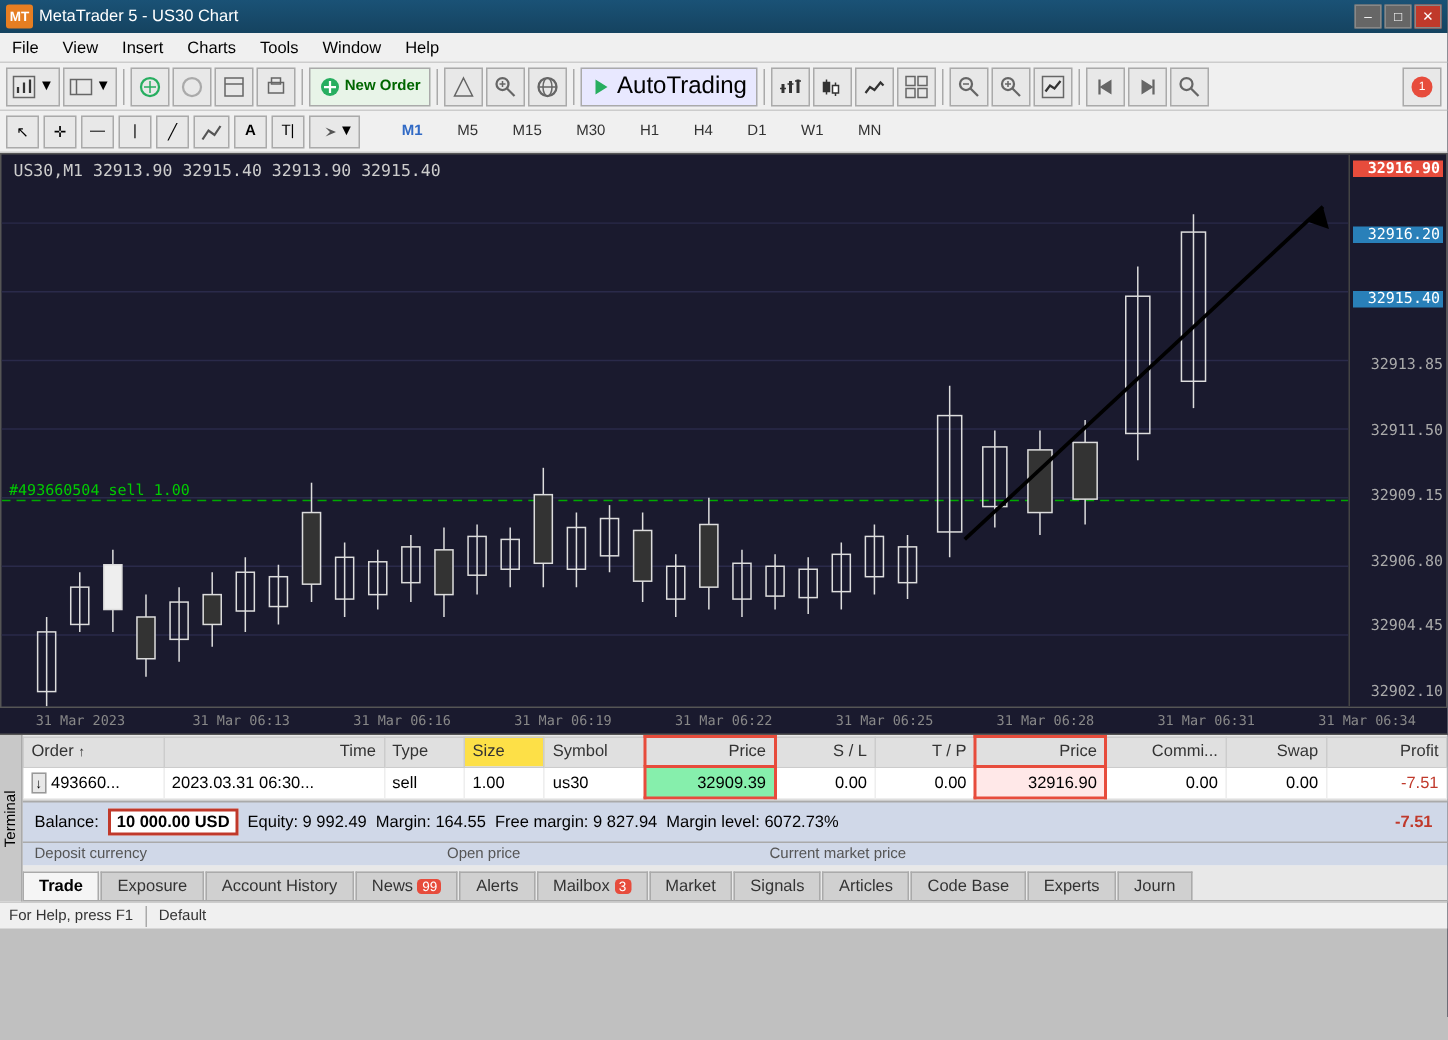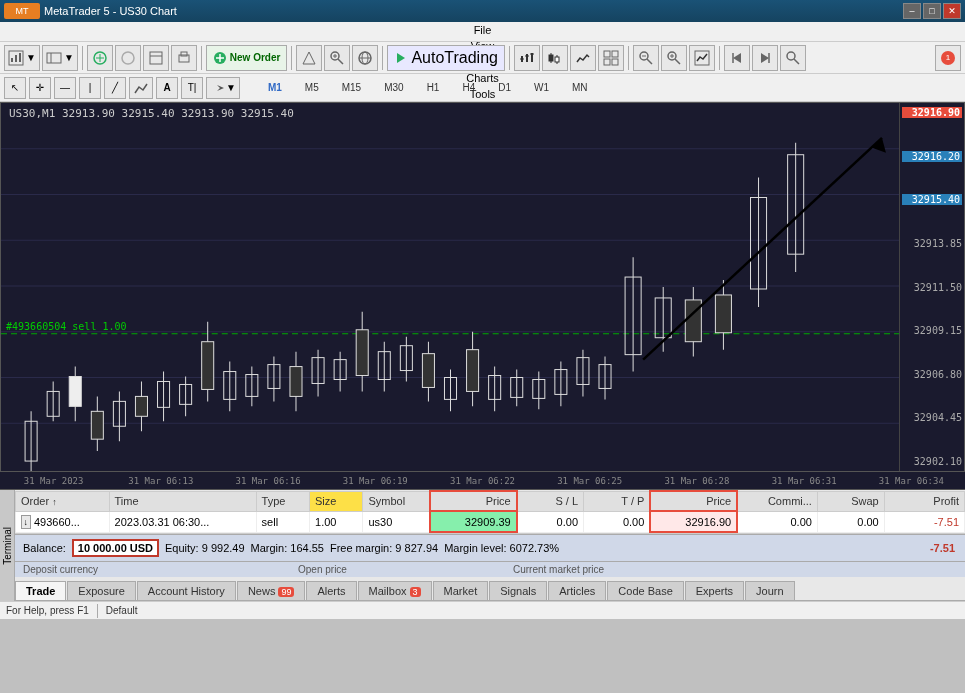--- a/index.html
+++ b/index.html
@@ -1,27 +1,27 @@
 <!DOCTYPE html>
 <html><head>
   <meta charset="utf-8">
   <style>
     * { margin: 0; padding: 0; box-sizing: border-box; }
     body { width: 965px; height: 693px; overflow: hidden; font-family: 'Segoe UI', Tahoma, Arial, sans-serif; font-size: 11px; background: #c0c0c0; }
 
     
     .title-bar { height: 22px; background: linear-gradient(to bottom, #1a5276, #154360); display: flex; align-items: center; justify-content: space-between; padding: 0 4px; color: white; font-size: 11px; }
     .title-bar-left { display: flex; align-items: center; gap: 4px; }
-    .title-bar-icon { width: 36px; height: 16px; background: #e67e22; border-radius: 2px; display: flex; align-items: center; justify-content: center; font-size: 9px; color: white; font-weight: normal; }
+    .title-bar-icon { width: 18px; height: 16px; background: #e67e22; border-radius: 2px; display: flex; align-items: center; justify-content: center; font-size: 9px; color: white; font-weight: bold; }
     .title-bar-controls { display: flex; gap: 2px; }
     .title-bar-btn { width: 18px; height: 16px; background: #666; border: 1px solid #888; color: white; font-size: 9px; display: flex; align-items: center; justify-content: center; cursor: pointer; }
     .title-bar-btn.close { background: #c0392b; }
 
     
-    .menu-bar { height: 20px; background: #f0f0f0; display: flex; align-items: center; border-bottom: 1px solid #ccc; flex-direction: column; }
+    .menu-bar { height: 20px; background: #f0f0f0; display: flex; align-items: center; border-bottom: 1px solid #ccc; }
     .menu-item { padding: 2px 8px; font-size: 11px; cursor: pointer; color: #000; }
 
     
     .toolbar { height: 32px; background: #f0f0f0; display: flex; align-items: center; padding: 2px 4px; gap: 2px; border-bottom: 1px solid #ccc; }
     .tb-btn { height: 26px; min-width: 26px; background: #e8e8e8; border: 1px solid #aaa; display: flex; align-items: center; justify-content: center; cursor: pointer; font-size: 10px; padding: 0 3px; gap: 2px; }
     .tb-separator { width: 1px; height: 24px; background: #aaa; margin: 0 2px; }
     .tb-new-order { background: #e8f4e8; color: #006600; font-weight: bold; font-size: 10px; padding: 0 6px; border: 1px solid #aaa; height: 26px; display: flex; align-items: center; gap: 3px; }
     .autotrading-btn { background: #e8e8ff; font-size: 16px; padding: 0 6px; border: 1px solid #aaa; height: 26px; display: flex; align-items: center; gap: 3px; }
     .tb-badge { background: #e74c3c; color: white; border-radius: 50%; width: 14px; height: 14px; font-size: 8px; display: flex; align-items: center; justify-content: center; }
 
@@ -429,21 +429,21 @@
   <div style="margin-left:15px; display:flex; flex-direction:column; flex:1;">
 
     <div style="background:#e8e8e8; border-bottom:1px solid #ccc; overflow:hidden;">
       <table style="width:100%; border-collapse:collapse; font-size:11px;">
         <thead>
           <tr>
             <th style="background:#e0e0e0; padding:3px 5px; border:1px solid #ccc; text-align:left; font-weight:normal; color:#333; min-width:70px;">
               <span>Order</span>
               <span style="font-size:9px;">↑</span>
             </th>
-            <th style="background:#e0e0e0; padding:3px 5px; border:1px solid #ccc; text-align:left; font-weight:normal; color:#333; min-width:110px;"><span>Time</span></th>
+            <th style="background:#e0e0e0; padding:3px 5px; border:1px solid #ccc; text-align:right; font-weight:normal; color:#333; min-width:110px;"><span>Time</span></th>
             <th style="background:#e0e0e0; padding:3px 5px; border:1px solid #ccc; text-align:left; font-weight:normal; color:#333; min-width:40px;"><span>Type</span></th>
             <th style="background:#fde047; padding:3px 5px; border:1px solid #ccc; text-align:left; font-weight:normal; color:#333; min-width:40px;"><span>Size</span></th>
             <th style="background:#e0e0e0; padding:3px 5px; border:1px solid #ccc; text-align:left; font-weight:normal; color:#333; min-width:50px;"><span>Symbol</span></th>
             <th style="background:#e0e0e0; padding:3px 5px; border:2px solid #e74c3c; text-align:right; font-weight:normal; color:#333; min-width:65px;"><span>Price</span></th>
             <th style="background:#e0e0e0; padding:3px 5px; border:1px solid #ccc; text-align:right; font-weight:normal; color:#333; min-width:50px;"><span>S / L</span></th>
             <th style="background:#e0e0e0; padding:3px 5px; border:1px solid #ccc; text-align:right; font-weight:normal; color:#333; min-width:50px;"><span>T / P</span></th>
             <th style="background:#e0e0e0; padding:3px 5px; border:2px solid #e74c3c; text-align:right; font-weight:normal; color:#333; min-width:65px;"><span>Price</span></th>
             <th style="background:#e0e0e0; padding:3px 5px; border:1px solid #ccc; text-align:right; font-weight:normal; color:#333; min-width:60px;"><span>Commi...</span></th>
             <th style="background:#e0e0e0; padding:3px 5px; border:1px solid #ccc; text-align:right; font-weight:normal; color:#333; min-width:50px;"><span>Swap</span></th>
             <th style="background:#e0e0e0; padding:3px 5px; border:1px solid #ccc; text-align:right; font-weight:normal; color:#333; min-width:60px;"><span>Profit</span></th>

